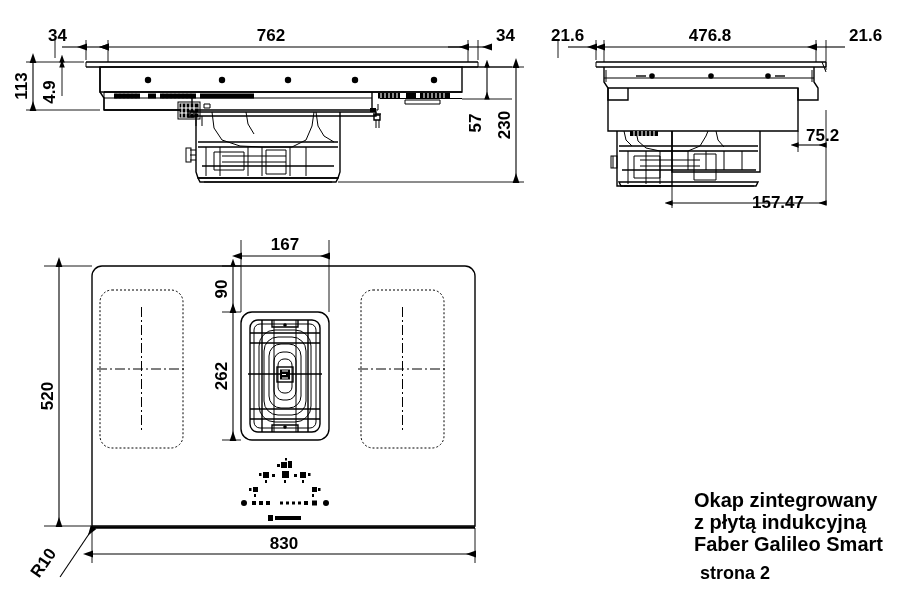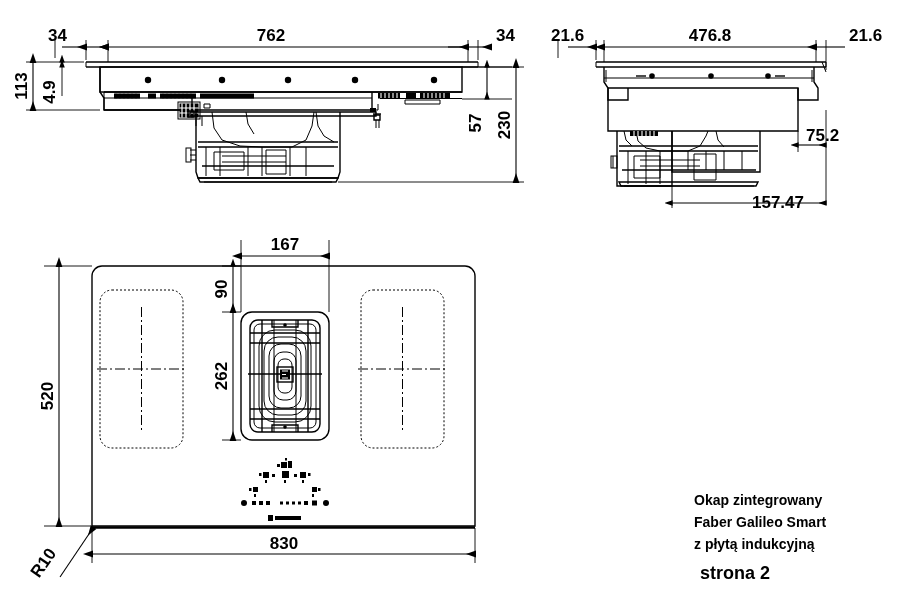--- a/index.html
+++ b/index.html
@@ -46,21 +46,21 @@
 
   #caption {
     position: absolute;
     left: 694px;
     top: 489px;
     width: 200px;
   }
   #caption .cap-line {
     font-family: "Liberation Sans", sans-serif;
     font-weight: 700;
-    font-size: 14px;
+    font-size: 20px;
     line-height: 22px;
     color: #000;
     white-space: nowrap;
   }
   #caption .cap-page {
     font-family: "Liberation Sans", sans-serif;
     font-weight: 700;
     font-size: 18px;
     color: #000;
     margin-top: 8px;
@@ -452,18 +452,18 @@
 
       <g>
         <path class="dim" d="M60,577 L93,528" marker-end="url(#ar)"></path>
         <text class="dimtext" x="48" y="566" text-anchor="middle" transform="rotate(-55 48 566)">R10</text>
       </g>
     </g>
   </svg>
 
   <div id="caption">
     <div class="cap-line">Okap zintegrowany</div>
+    <div class="cap-line">z płytą indukcyjną</div>
     <div class="cap-line">Faber Galileo Smart</div>
-    <div class="cap-line">z płytą indukcyjną</div>
     <div class="cap-page">strona 2</div>
   </div>
 
 </div>
 
 </body></html>

